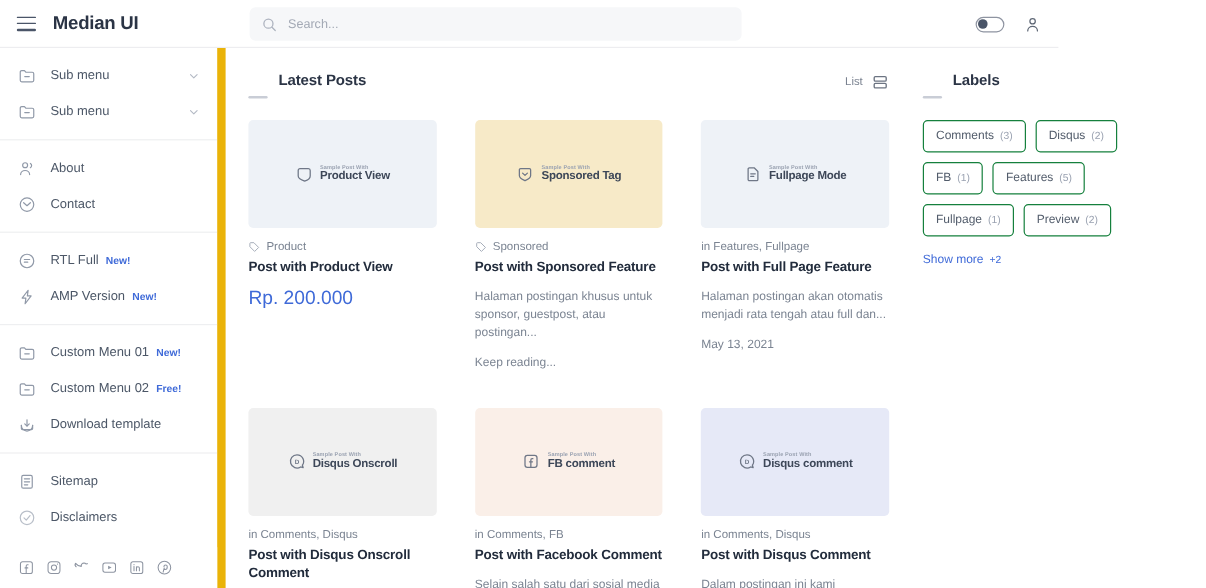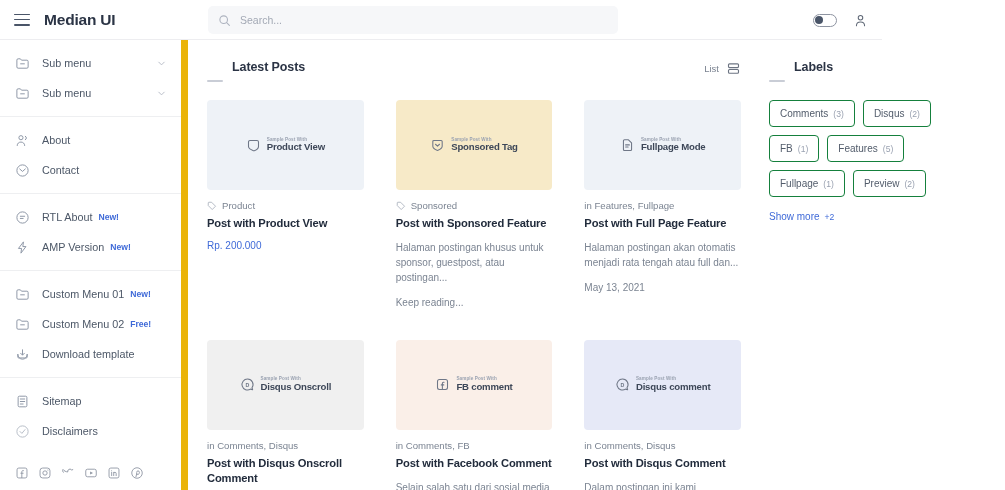--- a/index.html
+++ b/index.html
@@ -127,21 +127,21 @@
   .thumb-big { font-size: 9.6px; font-weight: bold; color: #3d4758; letter-spacing: -0.2px; display:block; }
 
   .meta {
     display: flex; align-items: center; gap: 5px;
     margin-top: 10px; font-size: 9.6px; color: #7b8492;
   }
   .card-title {
     margin-top: 5px; font-size: 11.2px; font-weight: bold;
     color: #222c3c; line-height: 1.32; letter-spacing: -0.15px;
   }
-  .card-price { margin-top: 9px; font-size: 10px; color: #3f6ad8; }
+  .card-price { margin-top: 9px; font-size: 16px; color: #3f6ad8; }
   .card-excerpt {
     margin-top: 9px; font-size: 10px; color: #7b8492; line-height: 1.5;
   }
   .card-foot { margin-top: 12px; font-size: 10px; color: #7b8492; }
 
   
   .right {
     position: absolute; top: 40px; left: 759px;
     width: 246px; height: 450px;
     padding: 20px 18px 0 10px;
@@ -251,21 +251,21 @@
 
   <div class="nav-group">
     <div class="nav-item">
       <span class="nav-ico">
         <svg width="15" height="15" viewBox="0 0 24 24" fill="none" stroke="#9099a8" stroke-width="1.6">
           <circle cx="12" cy="12" r="9"></circle>
             <line x1="8.5" y1="10" x2="15.5" y2="10" stroke-linecap="round"></line>
           <line x1="8.5" y1="13.5" x2="13" y2="13.5" stroke-linecap="round"></line>
         </svg>
       </span>
-      <span class="nav-label">RTL About</span>
+      <span class="nav-label">RTL Full</span>
       <span class="nav-badge">New!</span>
     </div>
     <div class="nav-item">
       <span class="nav-ico">
         <svg width="15" height="15" viewBox="0 0 24 24" fill="none" stroke="#9099a8" stroke-width="1.6">
           <path d="M13.5 3L5.5 13.5h5L9.5 21l8-10.5h-5z" stroke-linejoin="round"></path>
         </svg>
       </span>
       <span class="nav-label">AMP Version</span>
       <span class="nav-badge">New!</span>

